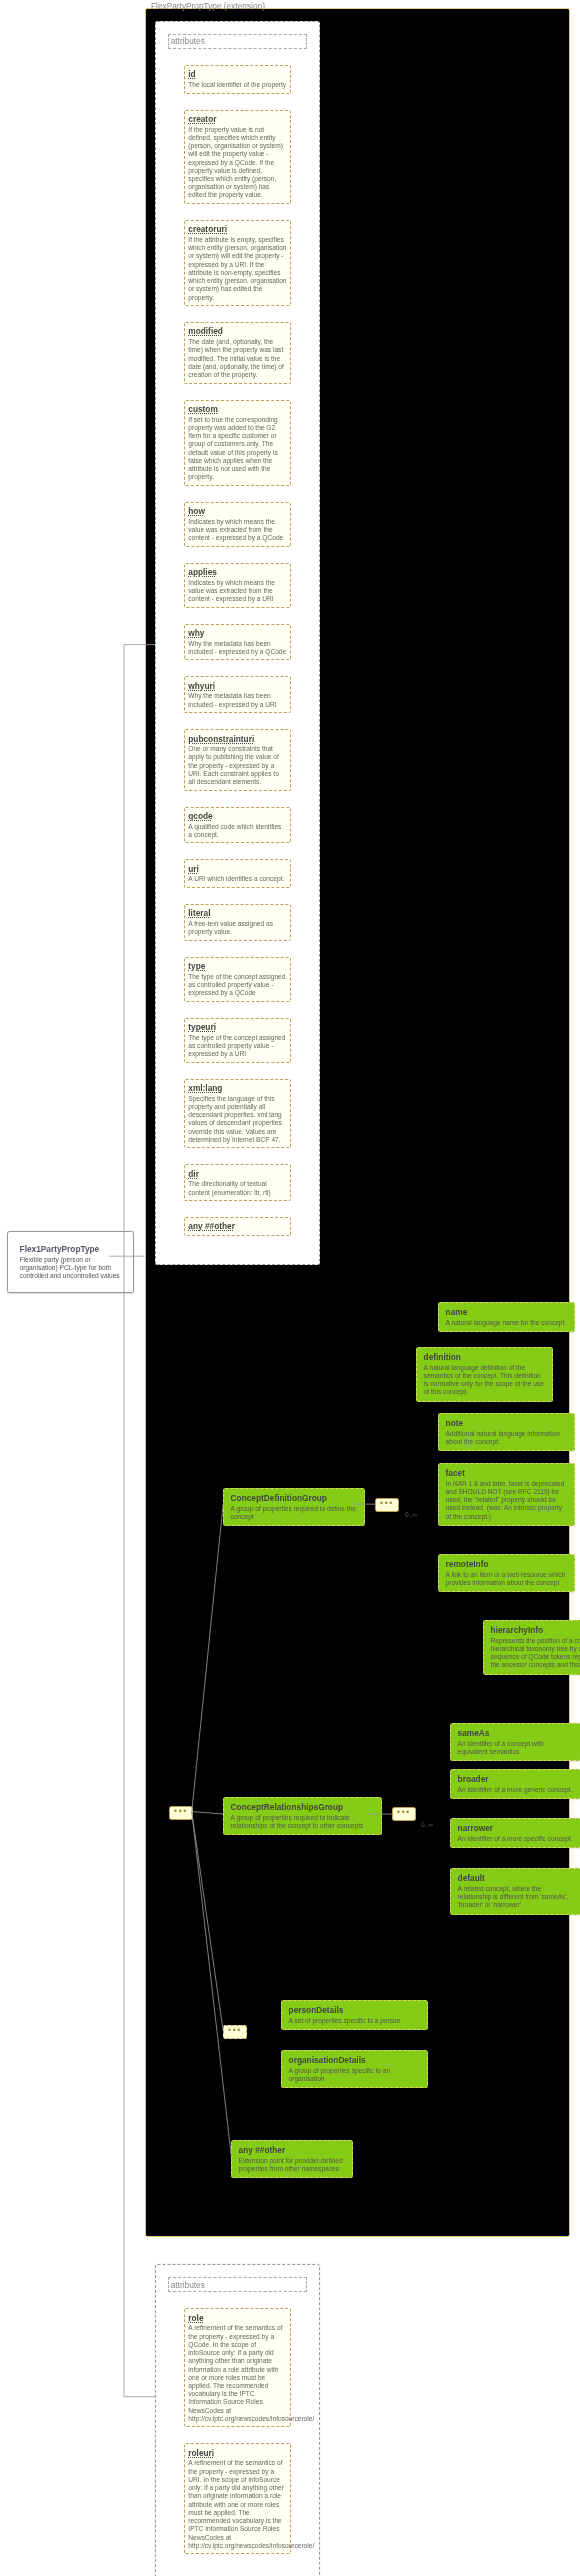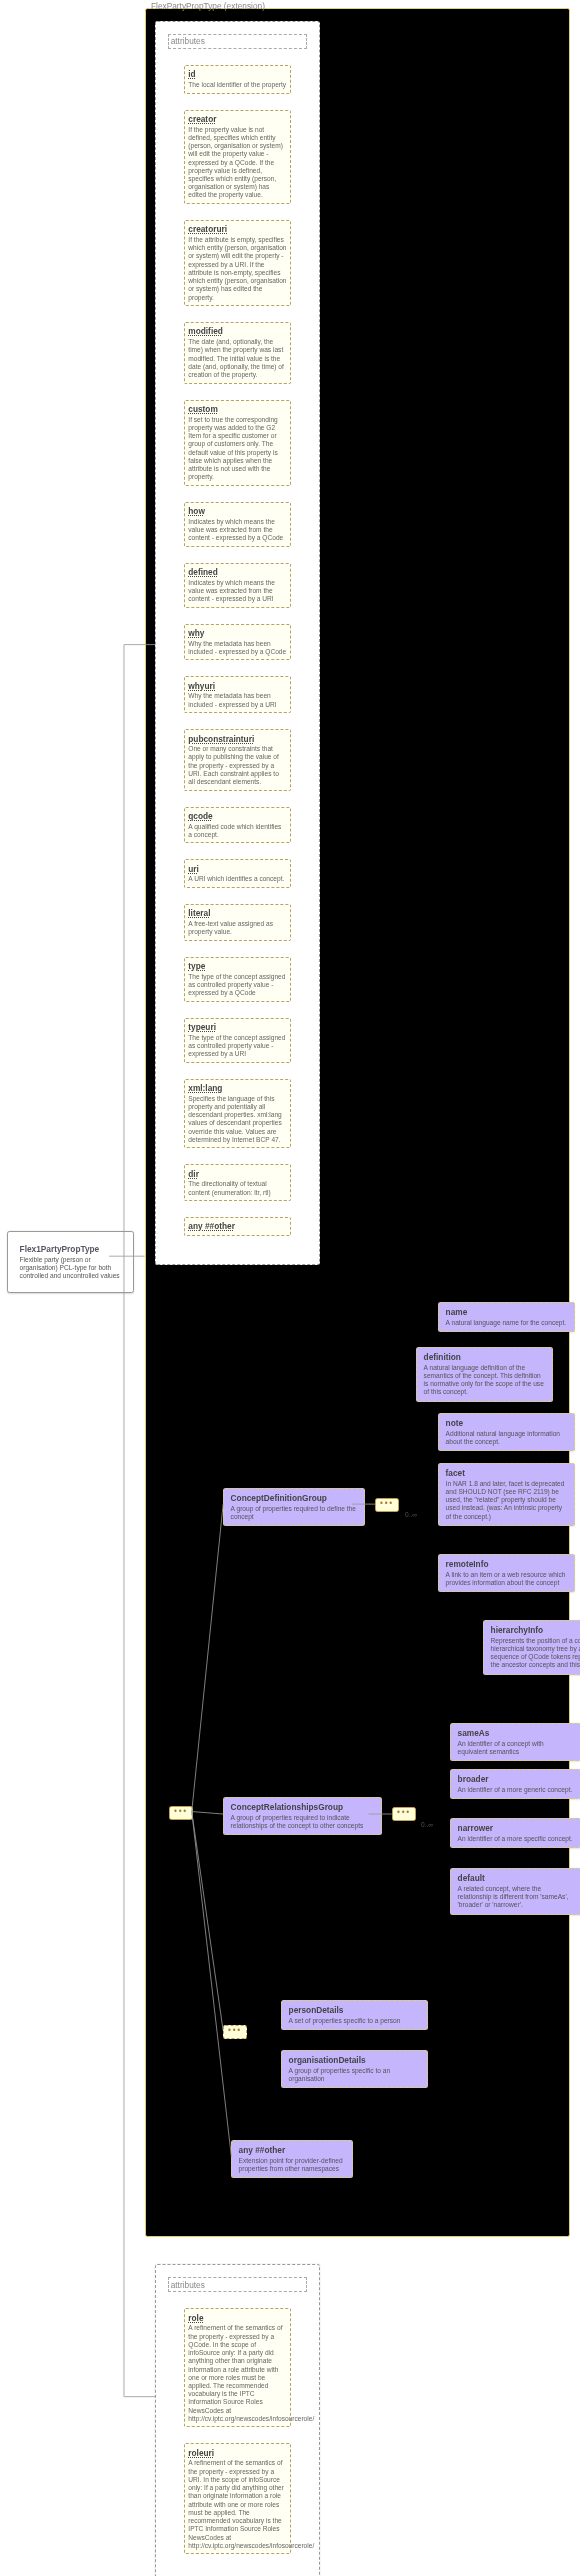--- a/index.html
+++ b/index.html
@@ -5,21 +5,21 @@
 body{margin:0;font:8.3px Arial,sans-serif;background:#fff;width:581px}
 .root{position:relative;width:581px;height:2576px}
 .nbox{background:#fff;border:0.8px solid #999;border-radius:2.5px;padding:12px;box-shadow:0 0.8px 1.7px rgba(0,0,0,.15)}
 .nbox .t{font-weight:bold;color:#556}
 .desc{font-size:6.6px;color:#555;margin-top:1.7px;line-height:1.25}
 .grp{position:absolute;background:#000000;border:0.8px solid #e0d070;border-radius:2.5px}
 .grp .gt{position:absolute;top:-8.3px;left:5px;font-size:8.3px;color:#888}
 .dash{border:0.8px dashed #bba060;background:#fffff3;padding:3.3px;margin:16px;border-radius:1.7px}
 .dash .t{text-decoration:underline dotted;color:#444}
 .dash .d{font-size:6.6px;color:#666;margin-top:1.7px;line-height:1.25}
-.ebox{position:absolute;background:#c4b5fd;border:0.8px solid #e0d070;border-radius:2.5px;padding:4.1px 6.6px;box-shadow:0 0.8px 1.7px rgba(0,0,0,.1)}
+.ebox{position:absolute;background:#84cc16;border:0.8px solid #e0d070;border-radius:2.5px;padding:4.1px 6.6px;box-shadow:0 0.8px 1.7px rgba(0,0,0,.1)}
 .ebox .t{font-weight:bold;font-size:8.3px;color:#444}
 .ebox .d{font-size:6.6px;color:#555;margin-top:1.7px;line-height:1.25}
 .opt{border-style:dashed}
 .seq{position:absolute;width:21.5px;height:11.6px;background:#fffed8;border:0.8px solid #c0a050;border-radius:2.5px}
 .seq:before{content:"•••";position:absolute;left:4.1px;top:-0.8px;color:#a08030;letter-spacing:1.7px;font-size:8.3px}
 .occ{position:absolute;font-size:6.6px;color:#555}
 svg.line{position:absolute;pointer-events:none}
 </style>
 </head>
 <body>
@@ -55,21 +55,21 @@
         </div>
         <div class="dash">
           <div class="t">custom</div>
           <div class="d">If set to true the corresponding property was added to the G2 Item for a specific customer or group of customers only. The default value of this property is false which applies when the attribute is not used with the property.</div>
         </div>
         <div class="dash">
           <div class="t">how</div>
           <div class="d">Indicates by which means the value was extracted from the content - expressed by a QCode</div>
         </div>
         <div class="dash">
-          <div class="t">defined</div>
+          <div class="t">applies</div>
           <div class="d">Indicates by which means the value was extracted from the content - expressed by a URI</div>
         </div>
         <div class="dash">
           <div class="t">why</div>
           <div class="d">Why the metadata has been included - expressed by a QCode</div>
         </div>
         <div class="dash">
           <div class="t">whyuri</div>
           <div class="d">Why the metadata has been included - expressed by a URI</div>
         </div>

